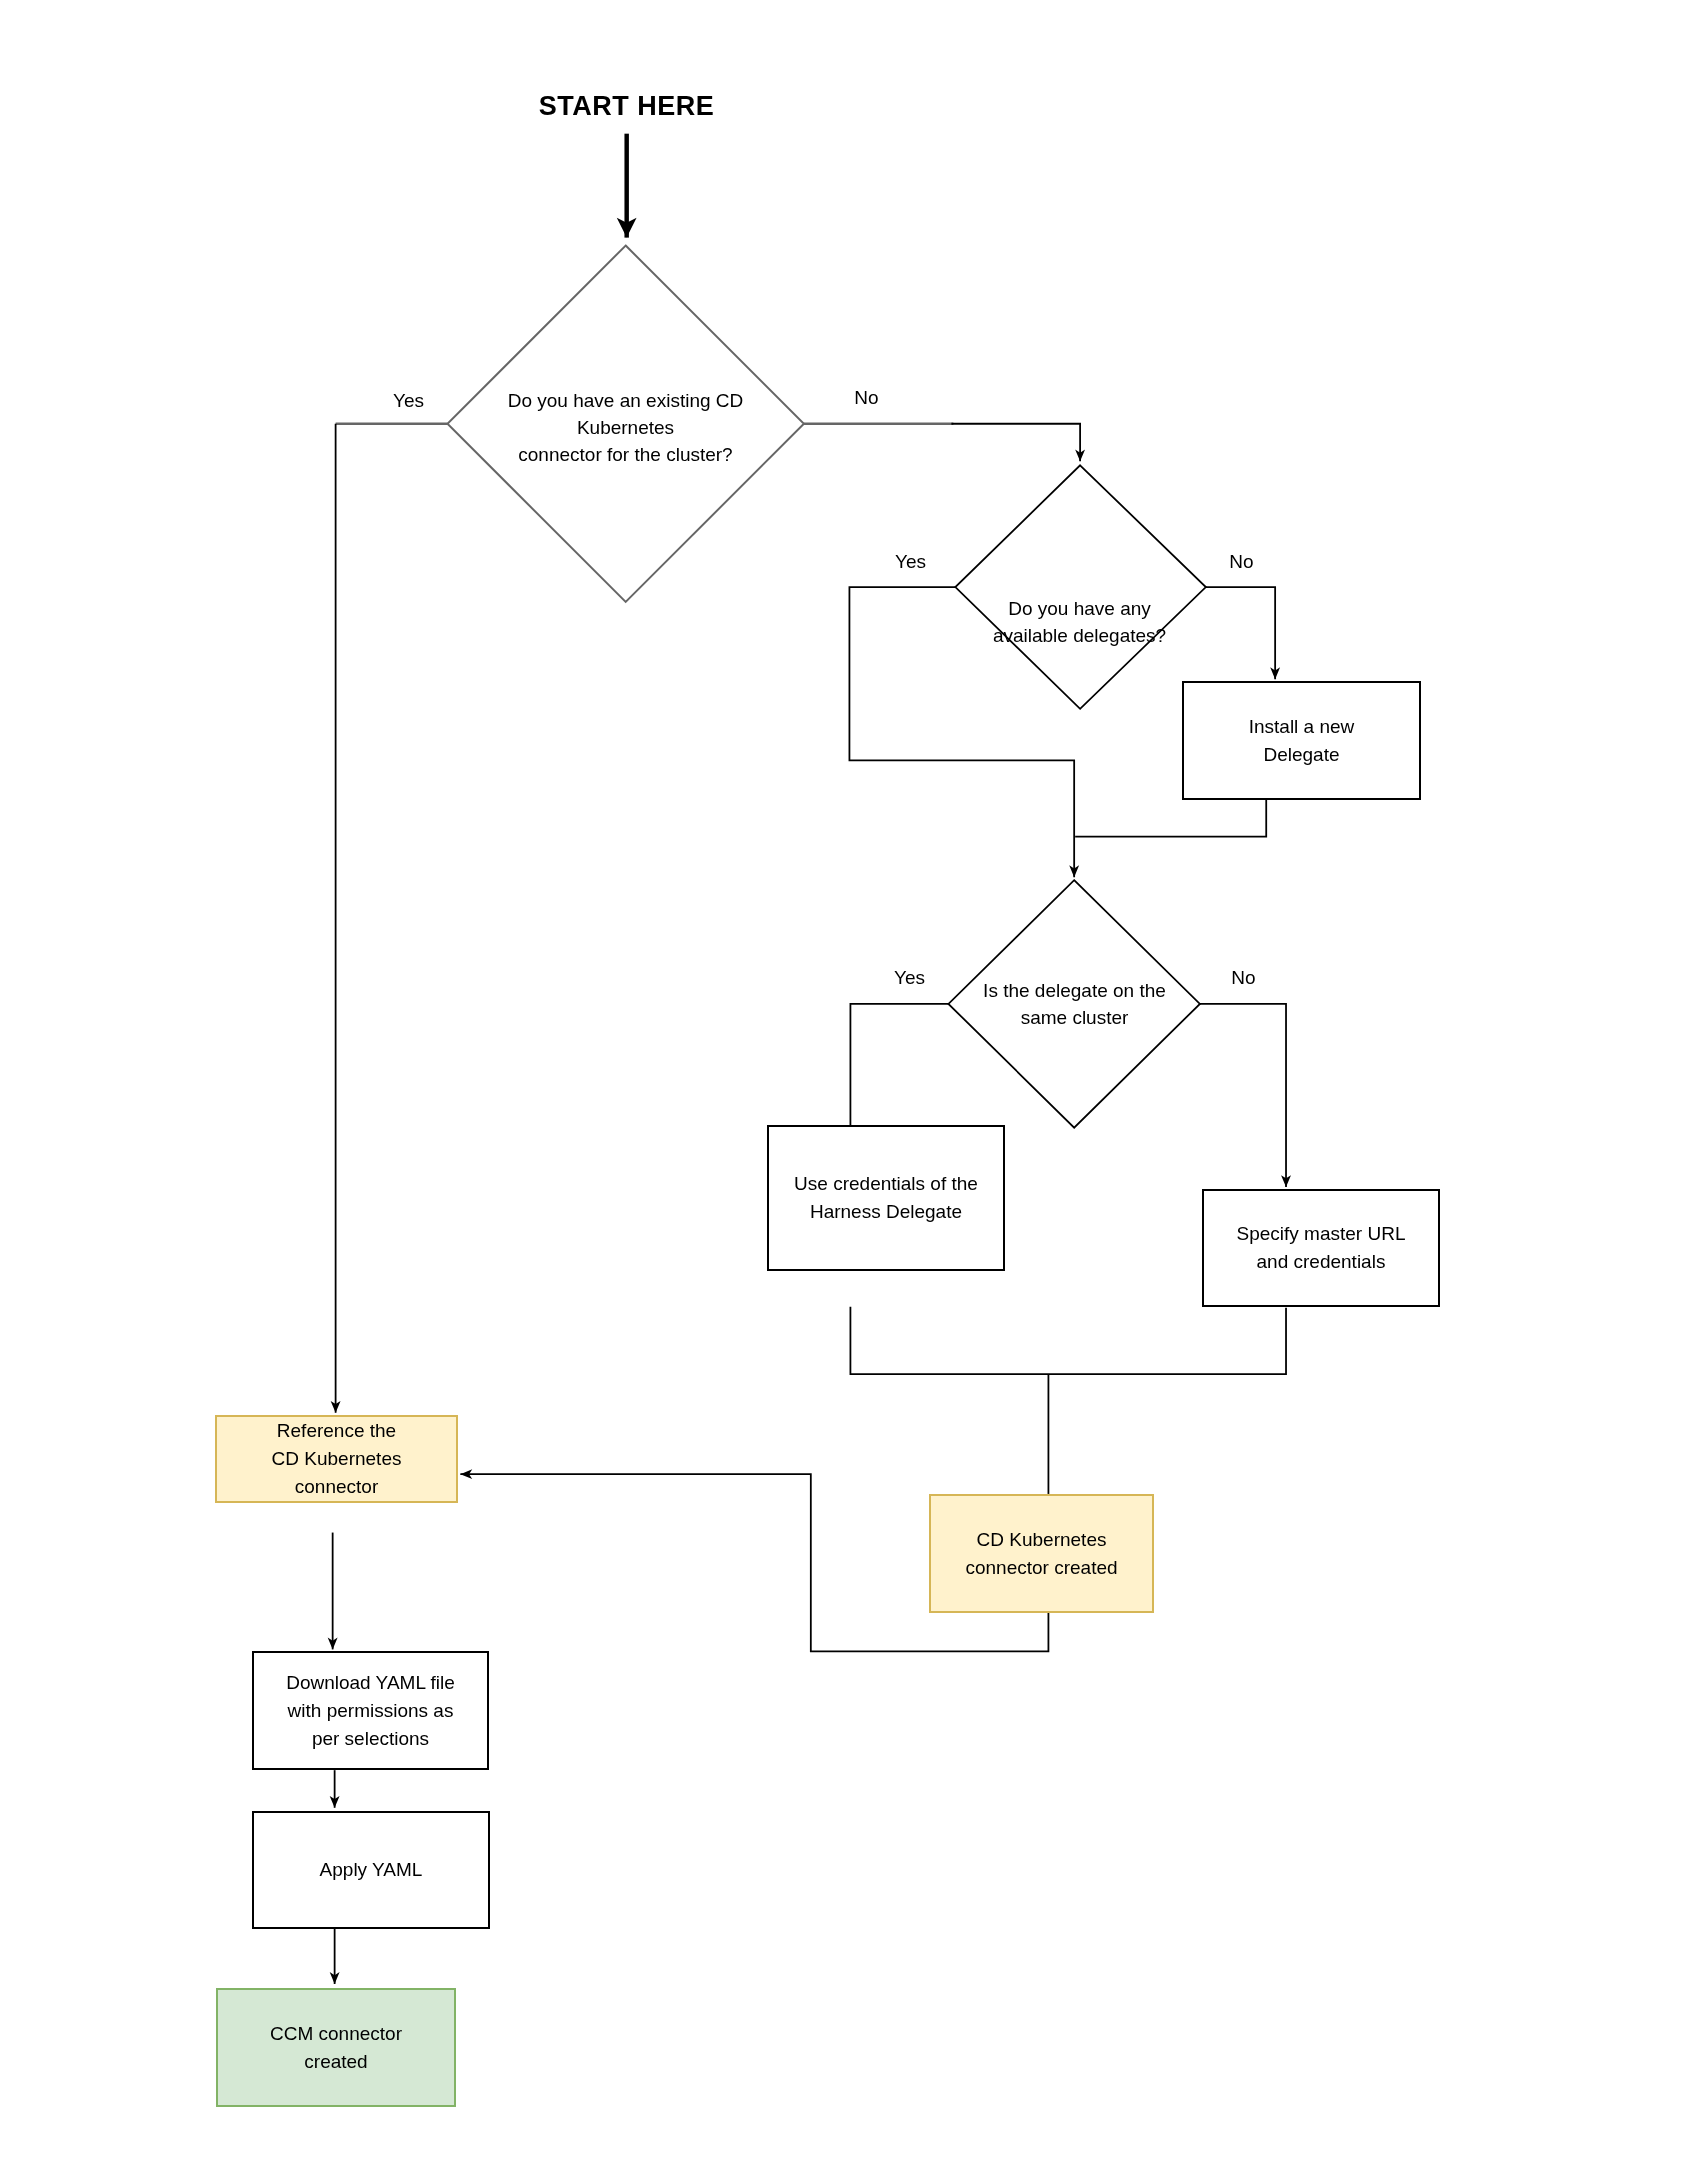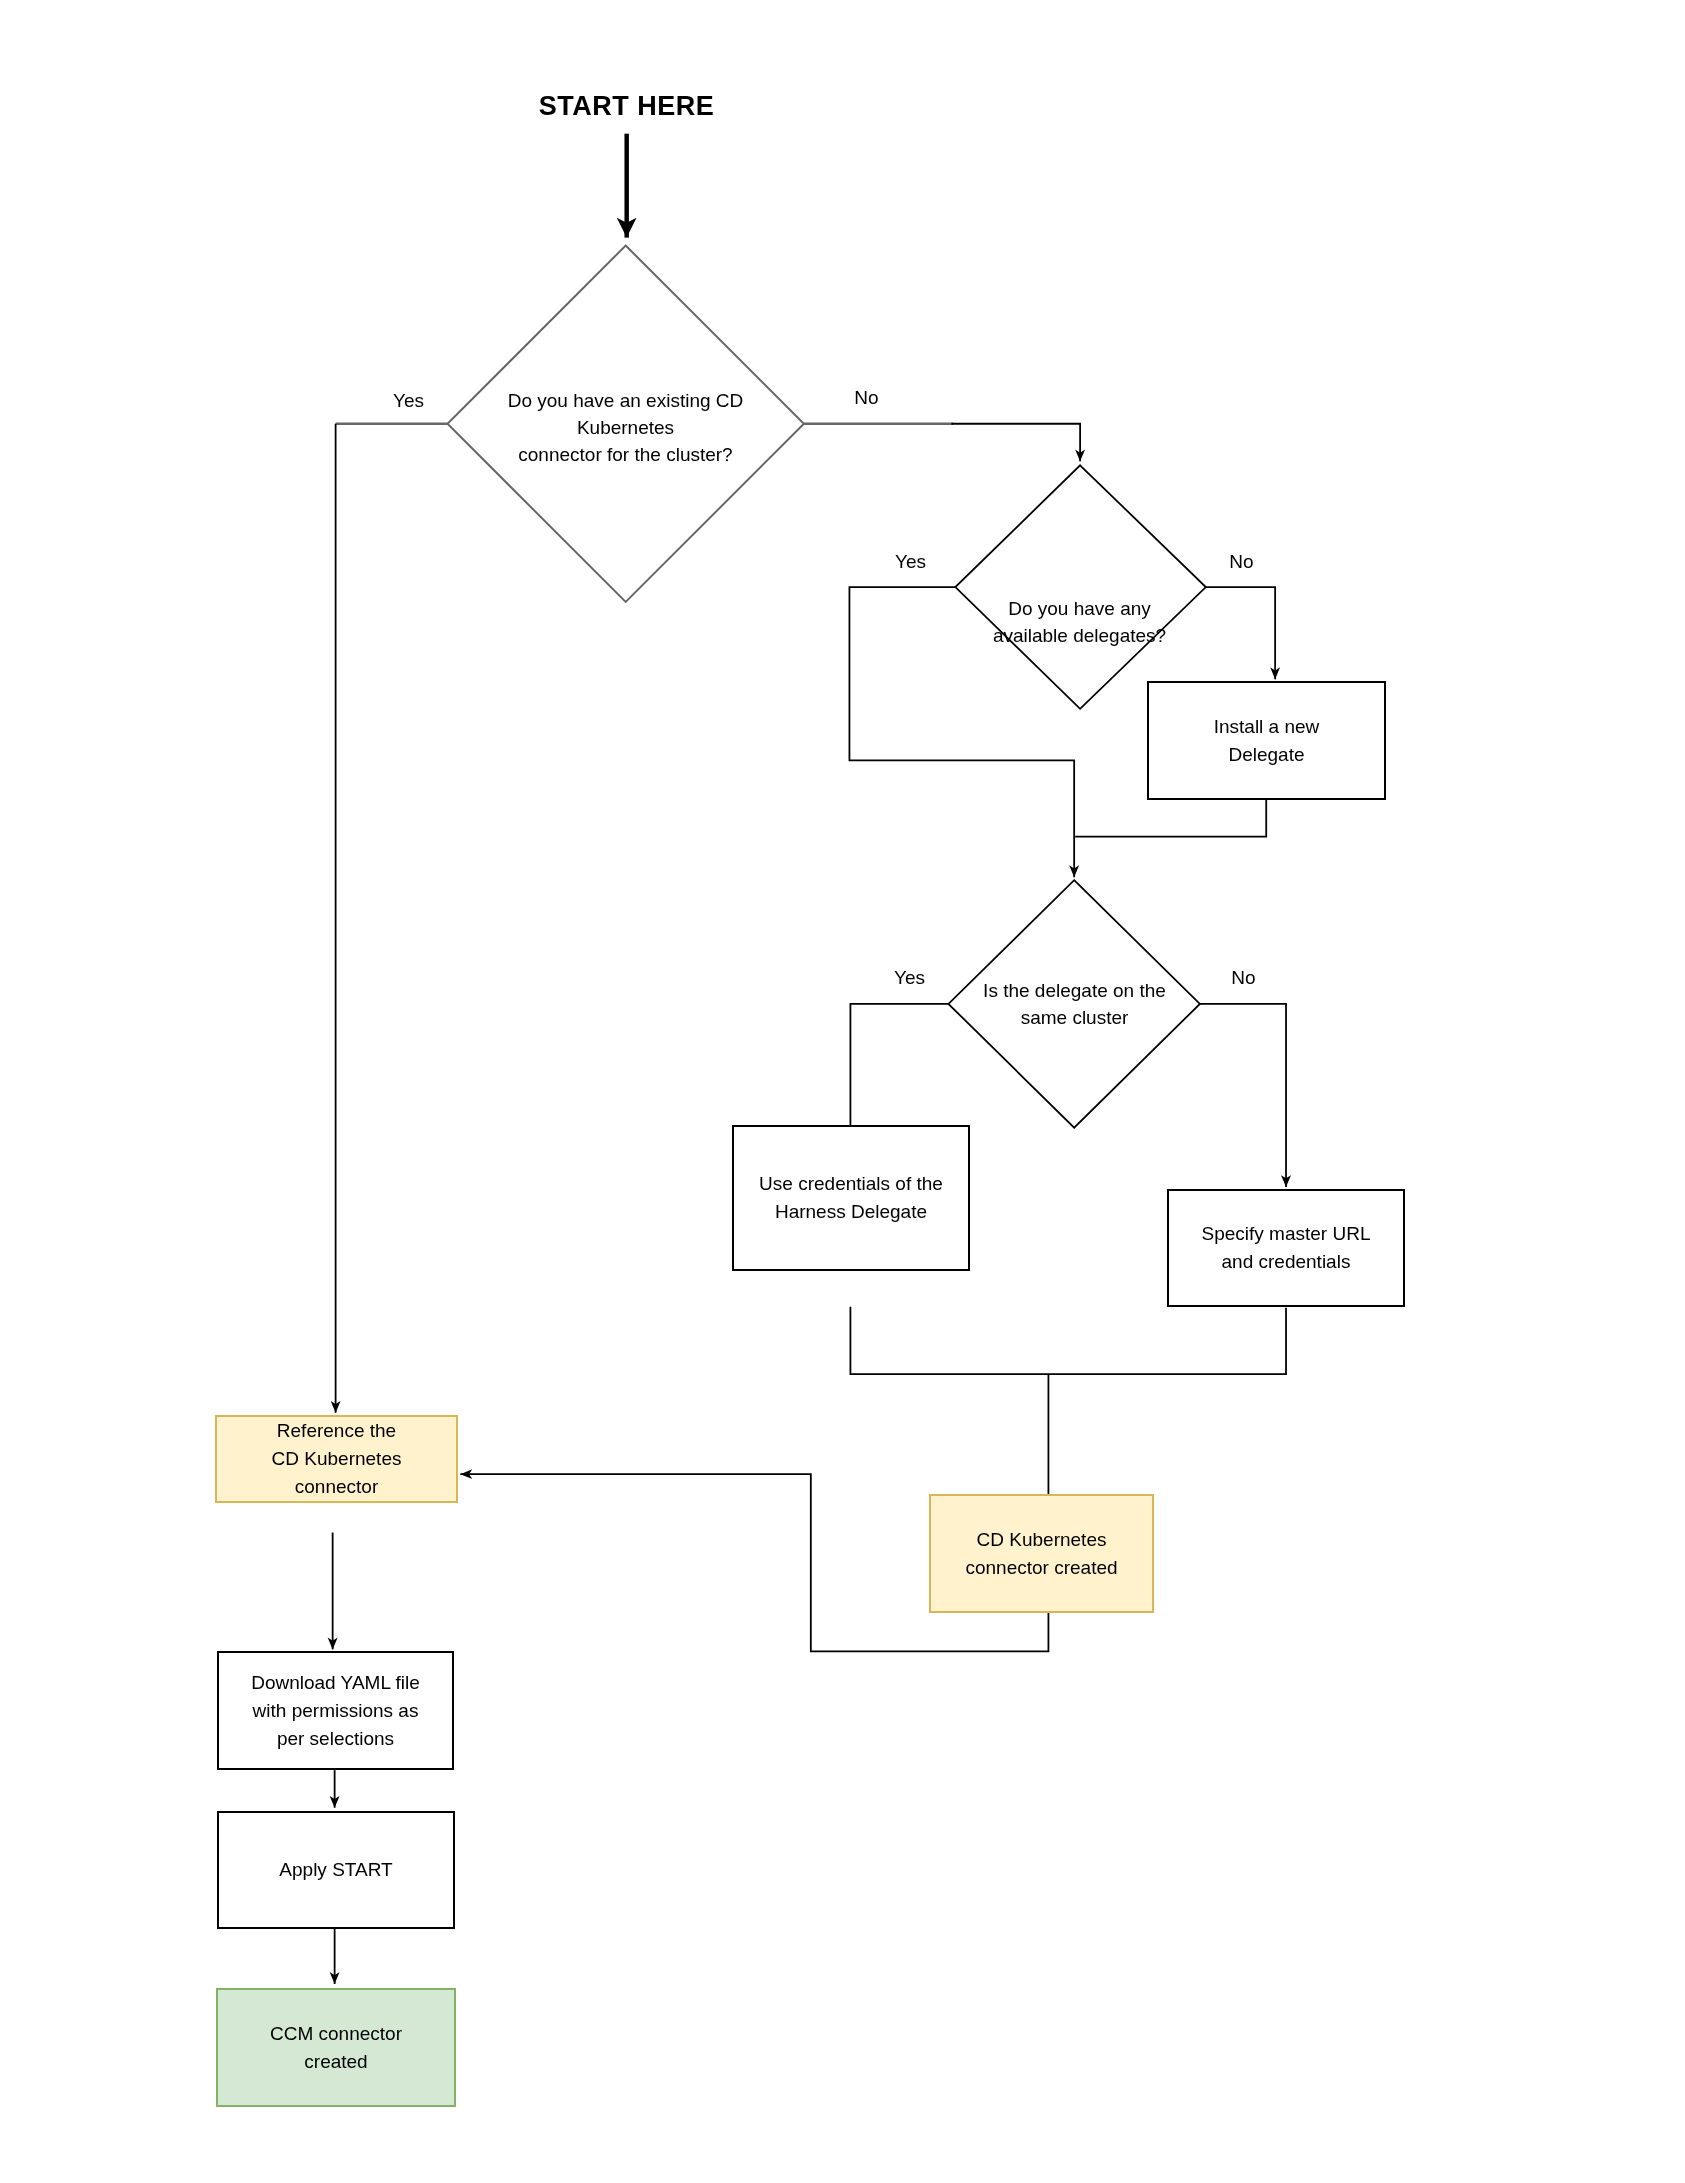--- a/index.html
+++ b/index.html
@@ -22,21 +22,21 @@
     position: absolute;
     box-sizing: border-box;
     display: flex;
     align-items: center;
     justify-content: center;
     text-align: center;
     white-space: pre-line;
     font-size: 19px;
     line-height: 28px;
   }
-  .process   { background: #ffffff; border: 2px solid #000000; }
+  .process   { background: #ffffff; border: 2px solid #000000; margin-left: 35px; }
   .highlight { background: #FFF2CC; border: 2px solid #D6B656; }
   .success   { background: #D5E8D4; border: 2px solid #82B366; }
   .diamond-text {
     position: absolute;
     text-align: center;
     white-space: pre-line;
     font-size: 19px;
     line-height: 27px;
   }
   .edge-label {
@@ -134,19 +134,19 @@
 connector created</div>
 
   <div class="node highlight" style="left:215px; top:1415px; width:243px; height:88px;">Reference the
 CD Kubernetes
 connector</div>
 
   <div class="node process" style="left:217px; top:1651px; width:237px; height:119px;">Download YAML file
 with permissions as
 per selections</div>
 
-  <div class="node process" style="left:217px; top:1811px; width:238px; height:118px;">Apply START</div>
+  <div class="node process" style="left:217px; top:1811px; width:238px; height:118px;">Apply YAML</div>
 
   <div class="node success" style="left:216px; top:1988px; width:240px; height:119px;">CCM connector
 created</div>
 
 </div>
 
 
 </body></html>

